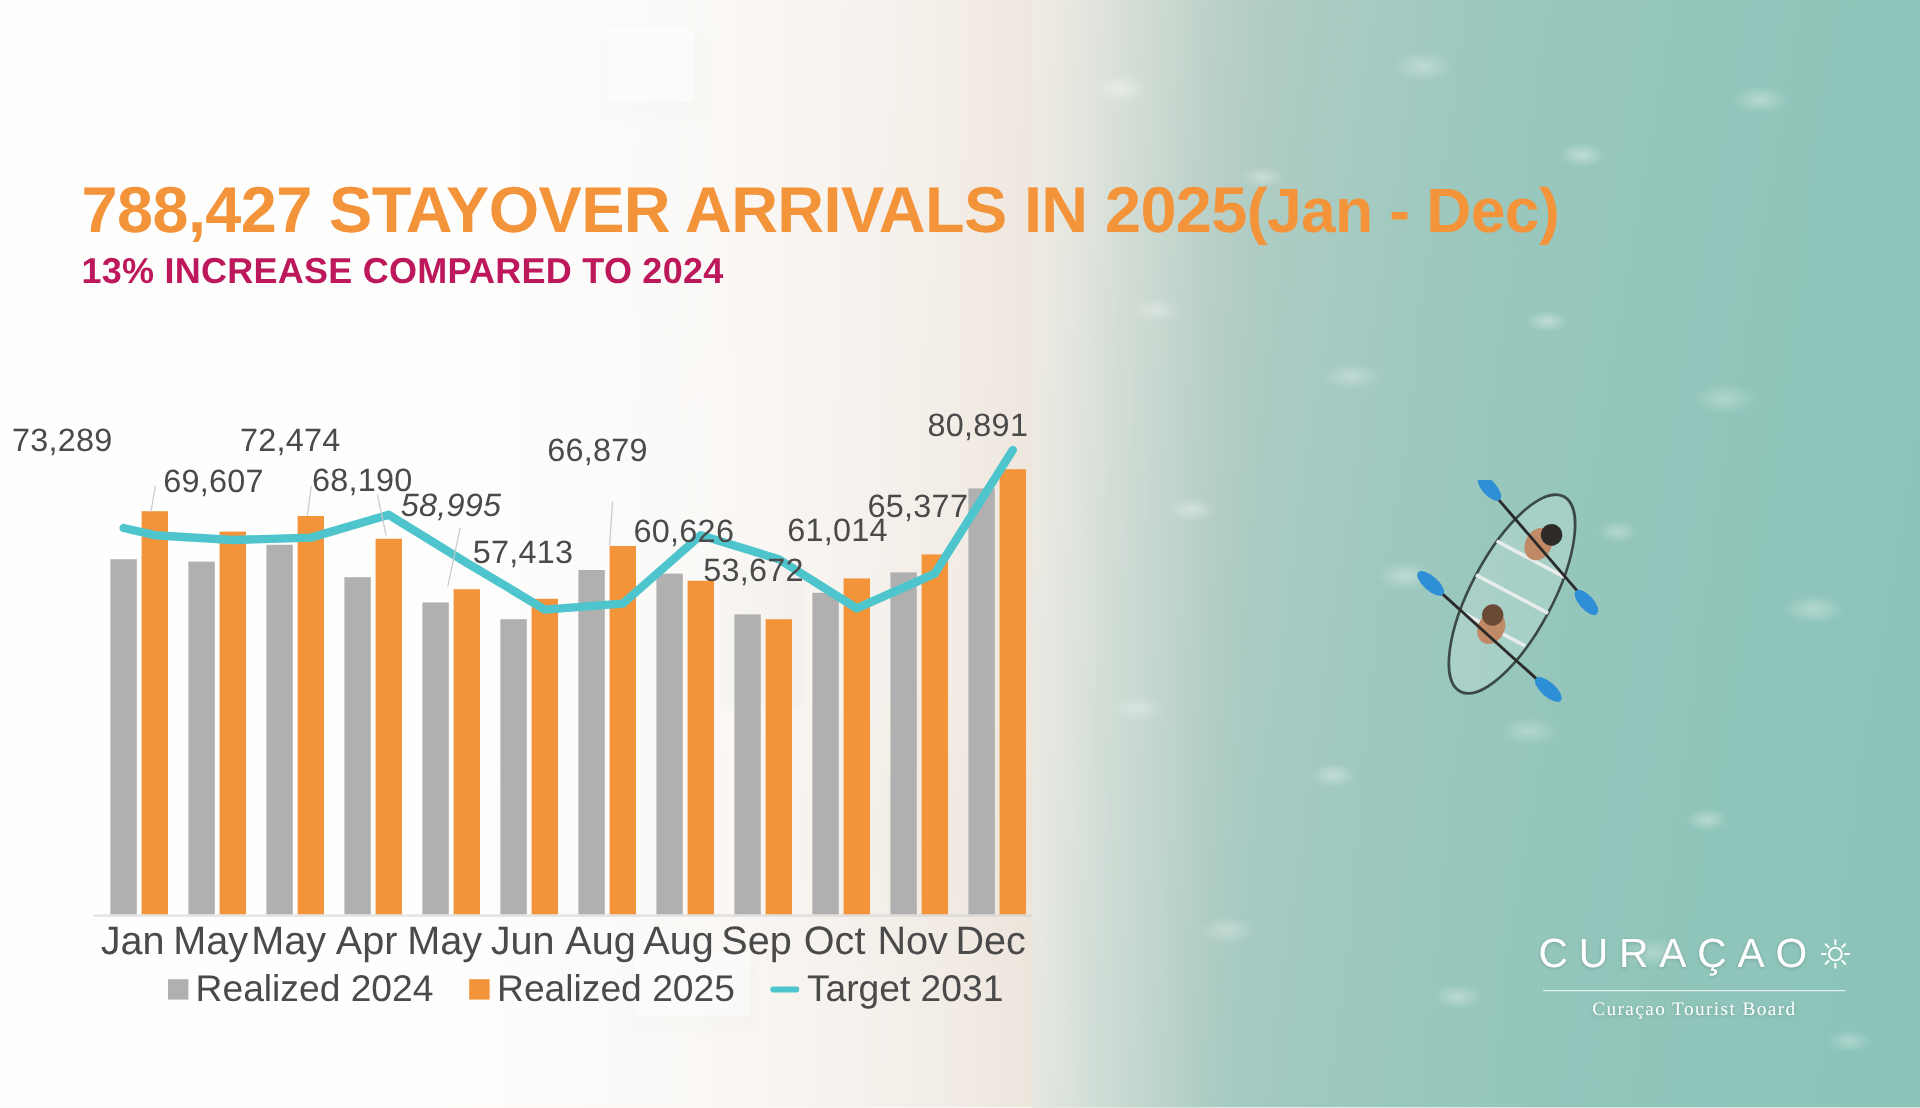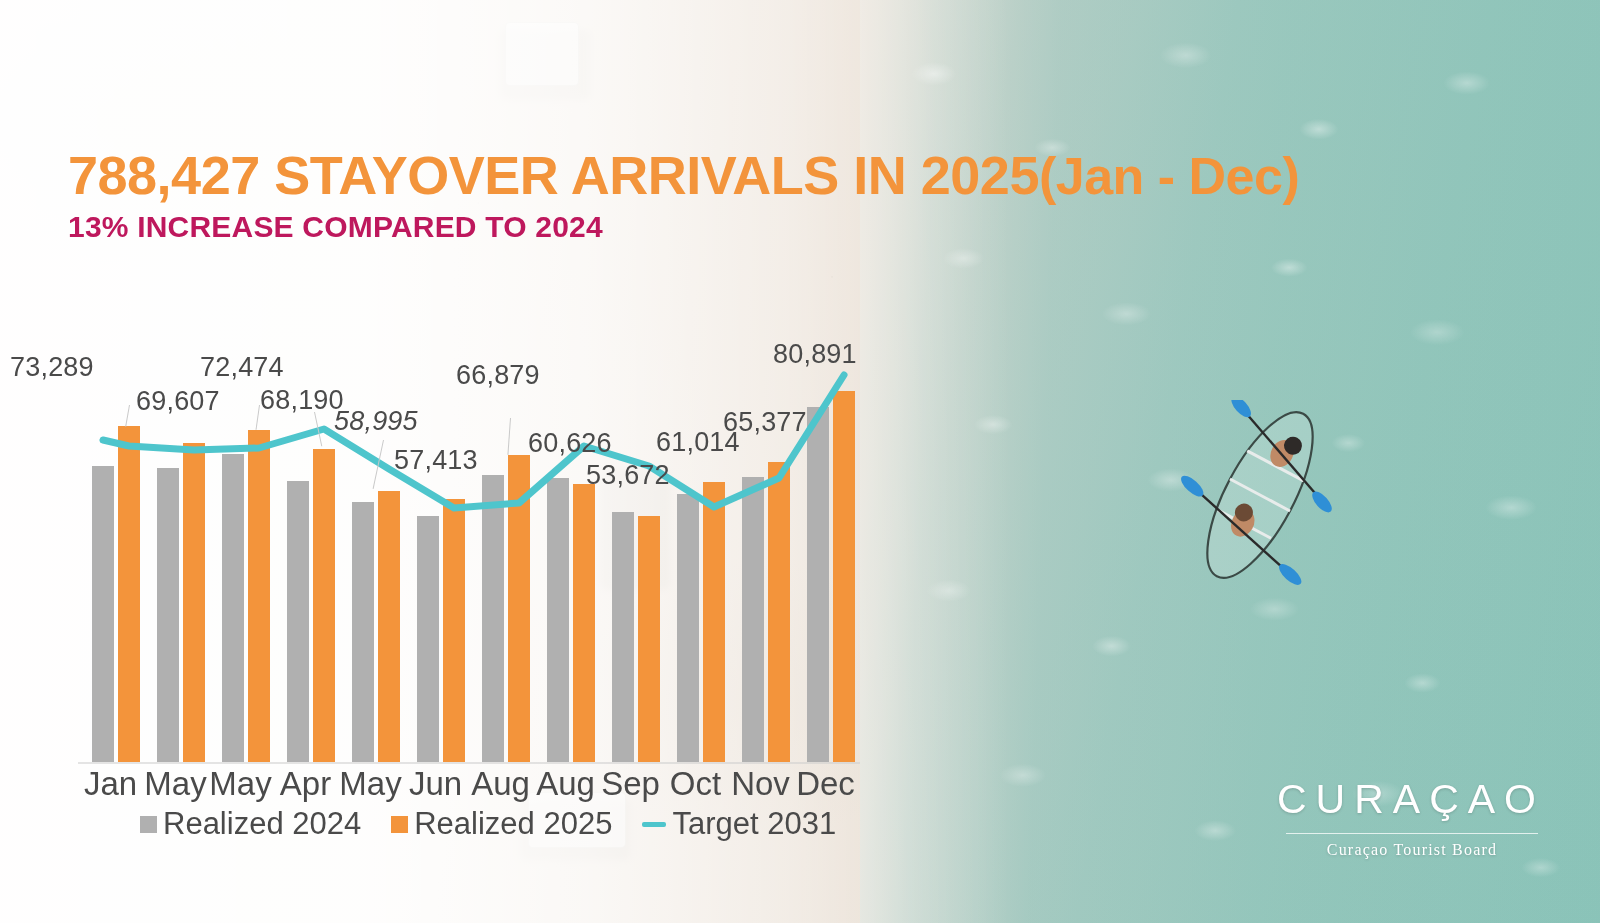--- a/index.html
+++ b/index.html
@@ -114,21 +114,21 @@
   .lg{display:flex;align-items:center;gap:6px;}
   .swatch{width:17px;height:17px;display:inline-block;}
   .swatch.g{background:#B0B0B0;}
   .swatch.o{background:#F3943B;}
   .swatch.l{width:24px;height:5px;background:#4EC5CC;border-radius:2px;}
   .lgtext{color:#4a4a4a;font-size:31px;}
 
   
   .logo{position:absolute;left:1282px;top:776px;width:260px;color:#ffffff;text-align:center;}
   .logoWord{
-    font-size:41px;letter-spacing:9px;font-weight:400;
+    font-size:34px;letter-spacing:9px;font-weight:400;
     display:flex;align-items:center;justify-content:center;gap:0;
     text-shadow:0 1px 3px rgba(0,0,0,.18);
   }
   .logoRule{height:1px;background:rgba(255,255,255,.75);margin:10px 4px 7px 4px;}
   .logoSub{
     font-family:"Liberation Serif",serif;font-size:16px;letter-spacing:1.2px;
     text-shadow:0 1px 3px rgba(0,0,0,.18);
   }
 </style>
 </head>

